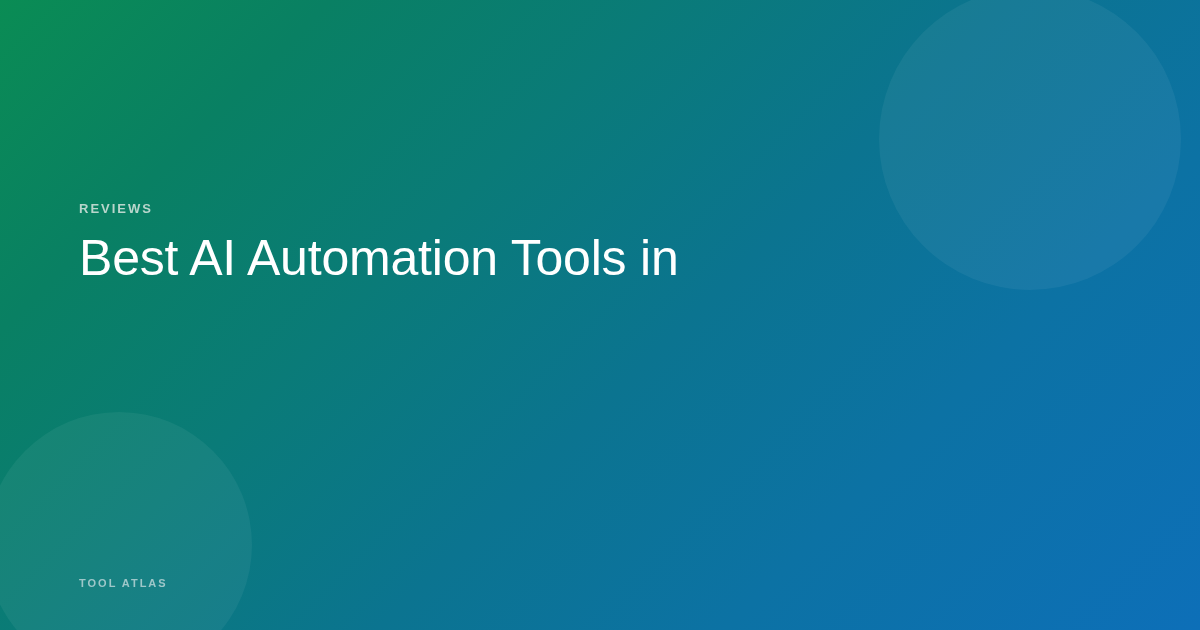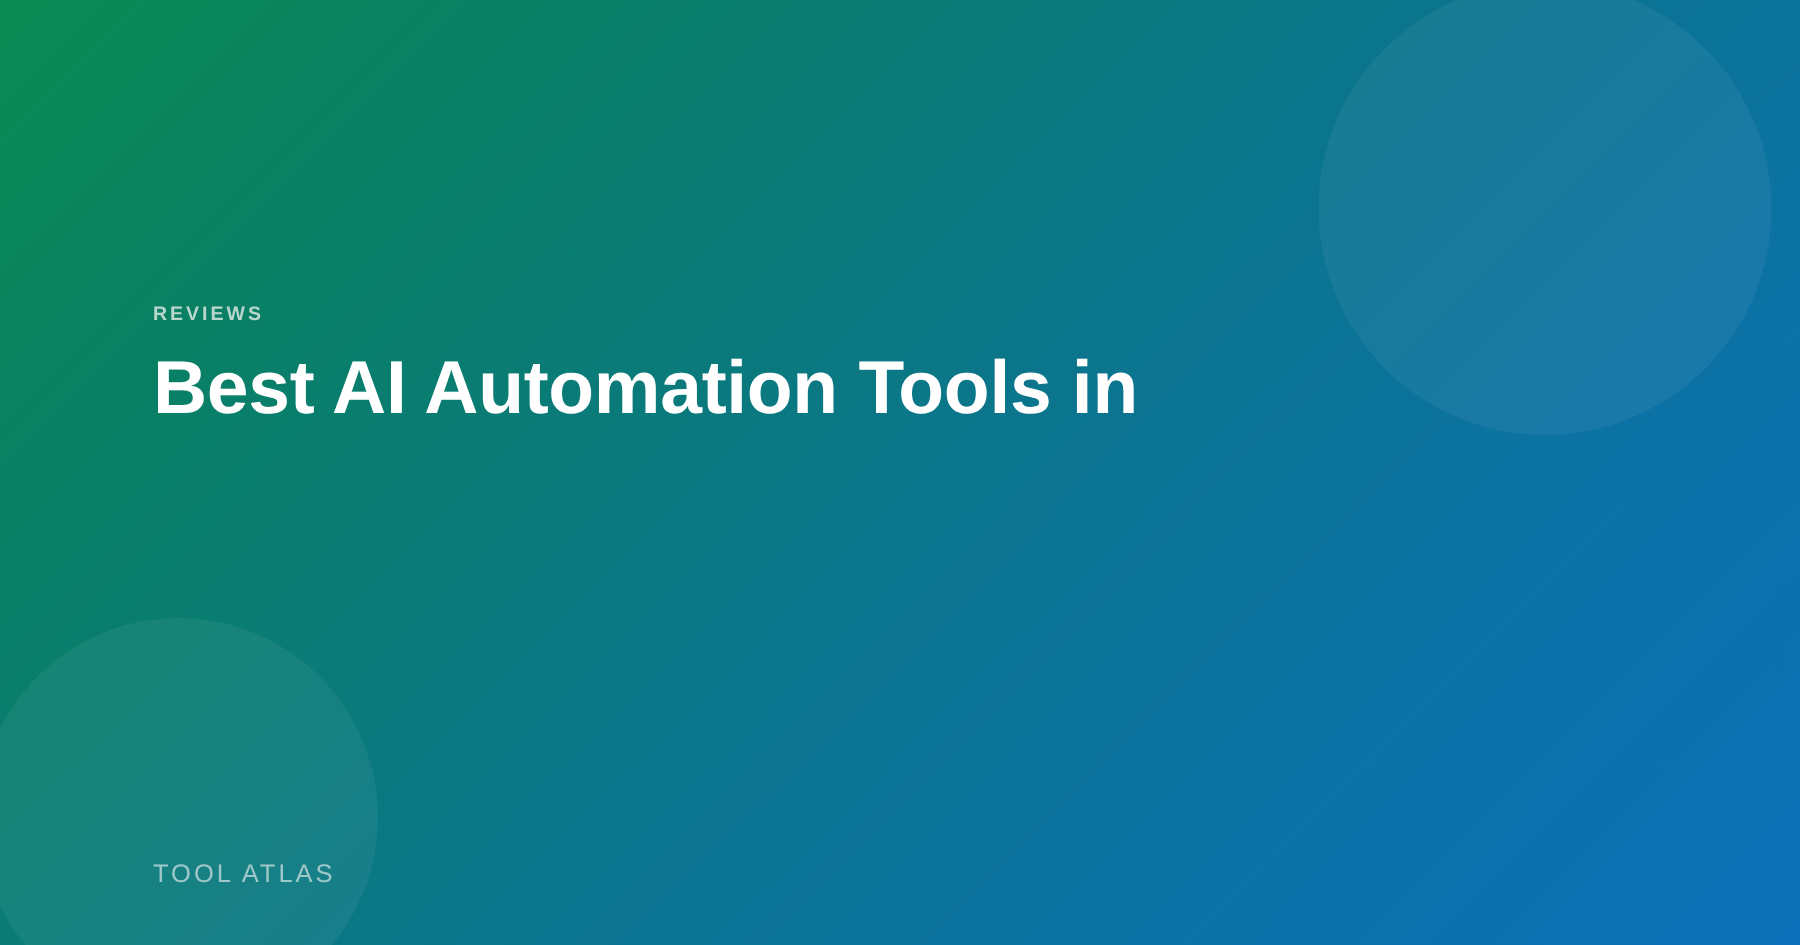--- a/index.html
+++ b/index.html
@@ -49,21 +49,20 @@
     background: rgba(255, 255, 255, 0.055);
   }
 
   
   .content {
     position: absolute;
     left: 79px;
     top: 0;
     width: 1000px;
     height: 630px;
-    margin-left: 23px;
   }
 
   .kicker {
     position: absolute;
     top: 201px;
     left: 0;
     margin: 0;
     font-size: 13px;
     font-weight: bold;
     letter-spacing: 2.0px;
@@ -74,37 +73,37 @@
 
   .headline {
     position: absolute;
     top: 228px;
     left: 0;
     margin: 0;
     width: 900px;
     font-family: "Liberation Sans Narrow", "Liberation Sans", "DejaVu Sans Condensed", sans-serif;
     font-stretch: condensed;
     font-size: 50px;
-    font-weight: bold;
+    font-weight: normal;
     line-height: 60px;
     letter-spacing: -0.2px;
     color: #ffffff;
   }
   .headline .hl-line {
     display: block;
     white-space: nowrap;
   }
 
   .footer-brand {
     position: absolute;
     top: 575px;
     left: 0;
     margin: 0;
-    font-size: 17px;
-    font-weight: normal;
+    font-size: 11px;
+    font-weight: bold;
     letter-spacing: 2.0px;
     line-height: 16px;
     color: #9ec7c9;
     white-space: nowrap;
   }
 </style>
 </head>
 <body>
 
 <div id="og-card">

